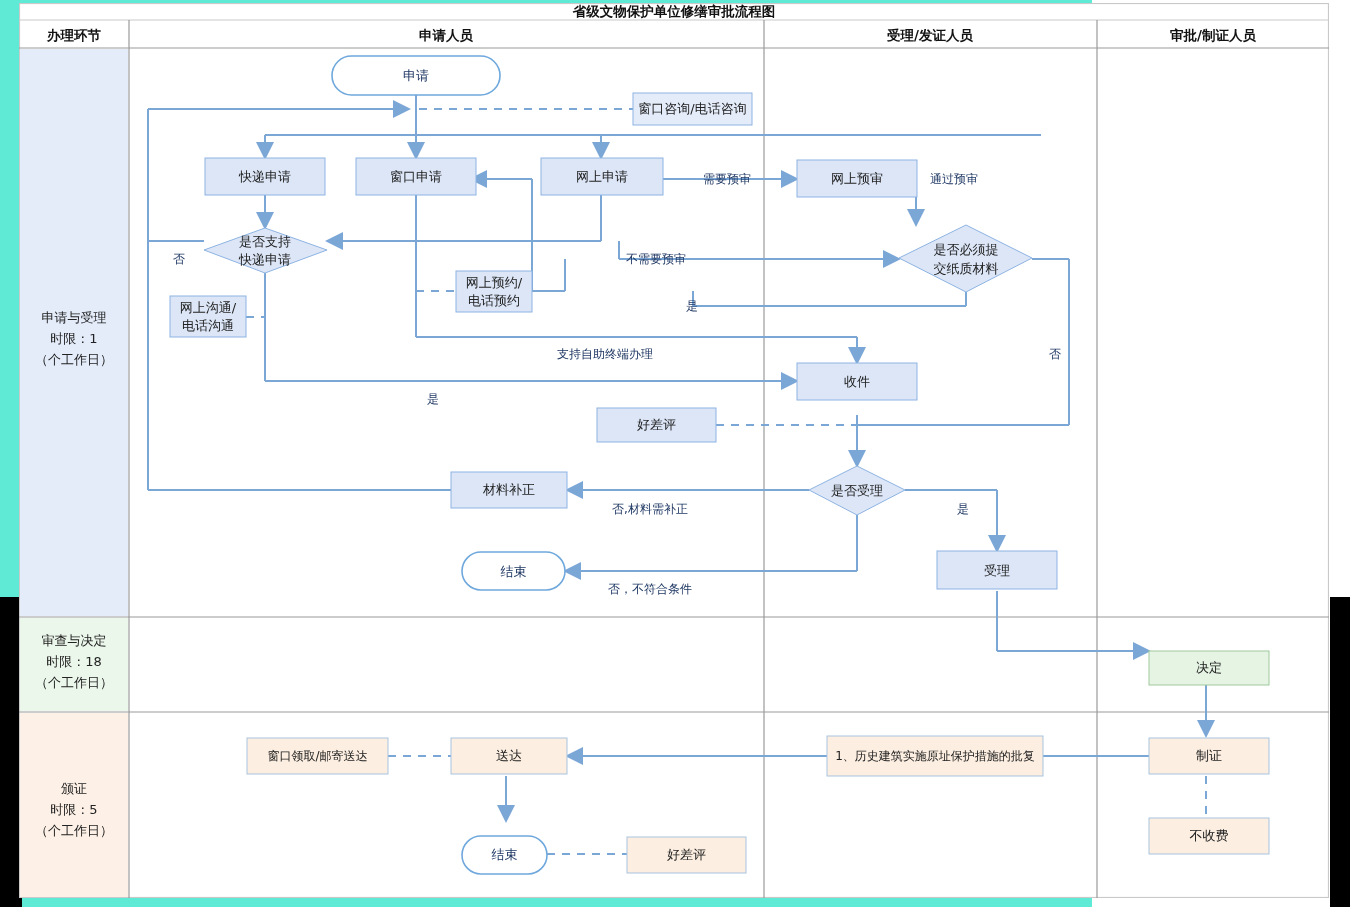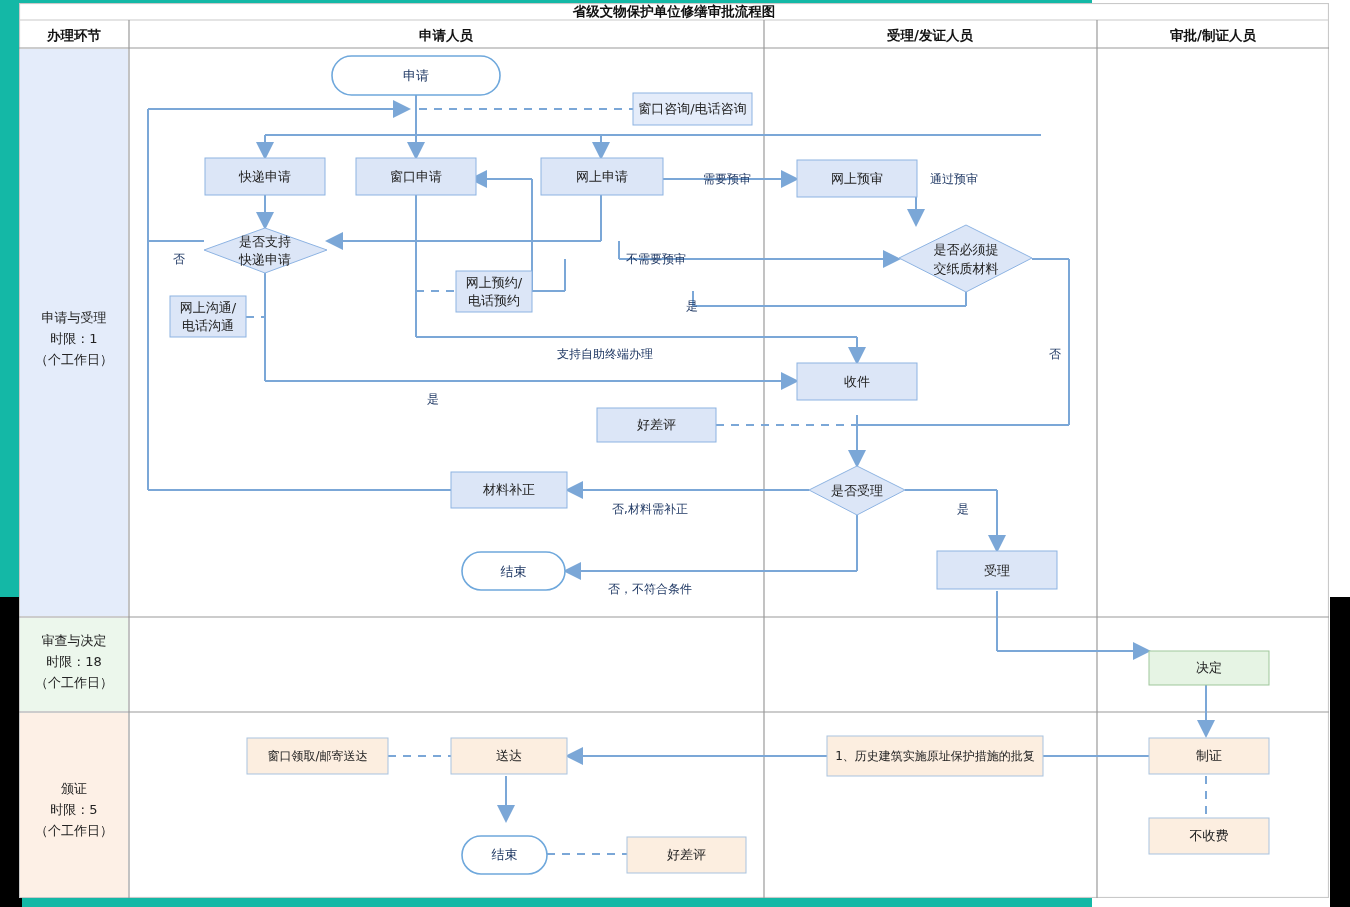--- a/index.html
+++ b/index.html
@@ -1,17 +1,17 @@
 <!DOCTYPE html>
 <html><head>
 <meta charset="utf-8">
 <style>
   html,body{margin:0;padding:0;background:#ffffff;}
   body{width:1350px;height:907px;overflow:hidden;font-family:"DejaVu Sans","Liberation Sans",sans-serif;}
-  #stage{position:relative;width:1092px;height:907px;background:#14b8a6;}
+  #stage{position:relative;width:1092px;height:907px;background:#5eead4;}
   .blackbar{position:absolute;background:#000;}
   #bar-left{left:0;top:597px;width:22px;height:310px;}
   #bar-right{left:1330px;top:597px;width:20px;height:310px;}
   #grid{position:absolute;left:19px;top:3px;width:1310px;height:895px;}
   svg{display:block;}
   .title-text{font-size:13.5px;fill:#111;font-weight:bold;}
   .hdr-text{font-size:13.5px;fill:#111;font-weight:bold;}
   .node-label{font-size:13px;fill:#1f3864;text-anchor:middle;dominant-baseline:middle;}
   .node-label-dark{font-size:13px;fill:#222;text-anchor:middle;dominant-baseline:middle;}
   .edge-label{font-size:12px;fill:#1f3864;text-anchor:middle;dominant-baseline:middle;}

